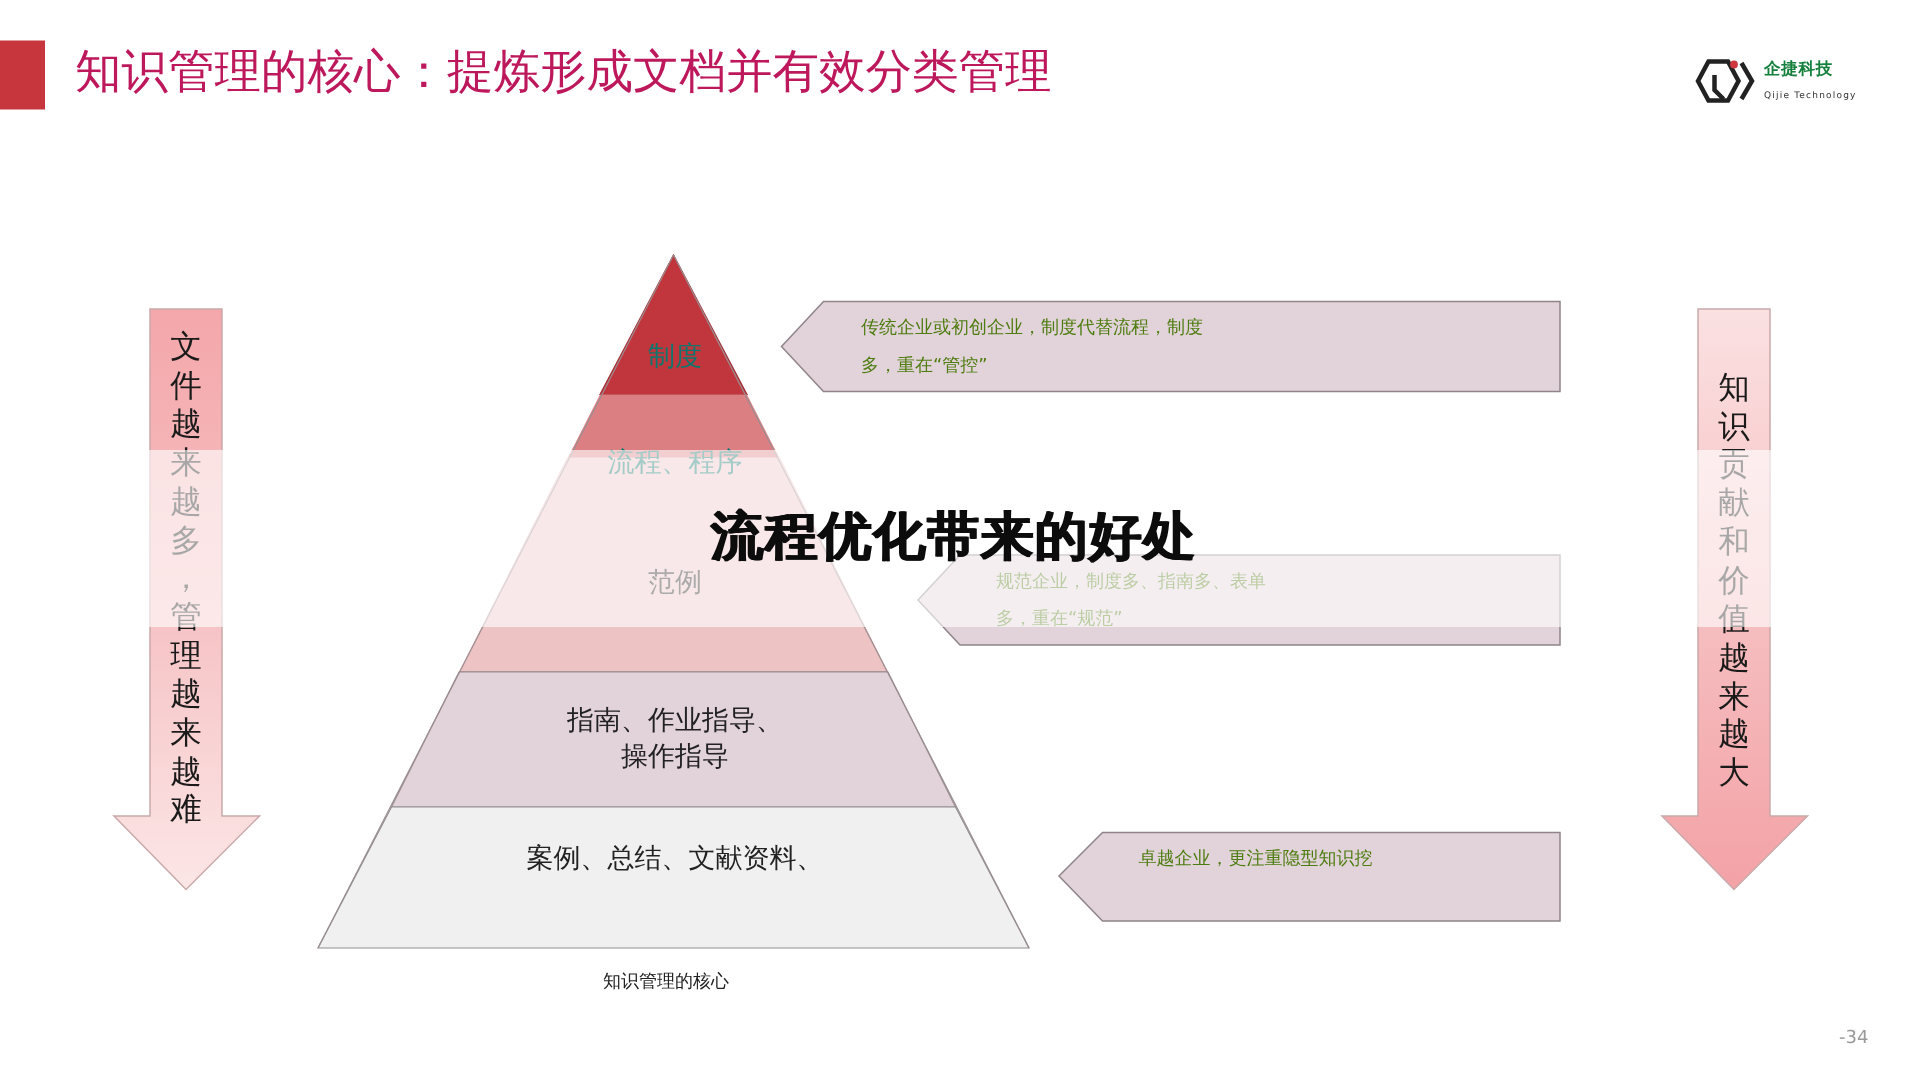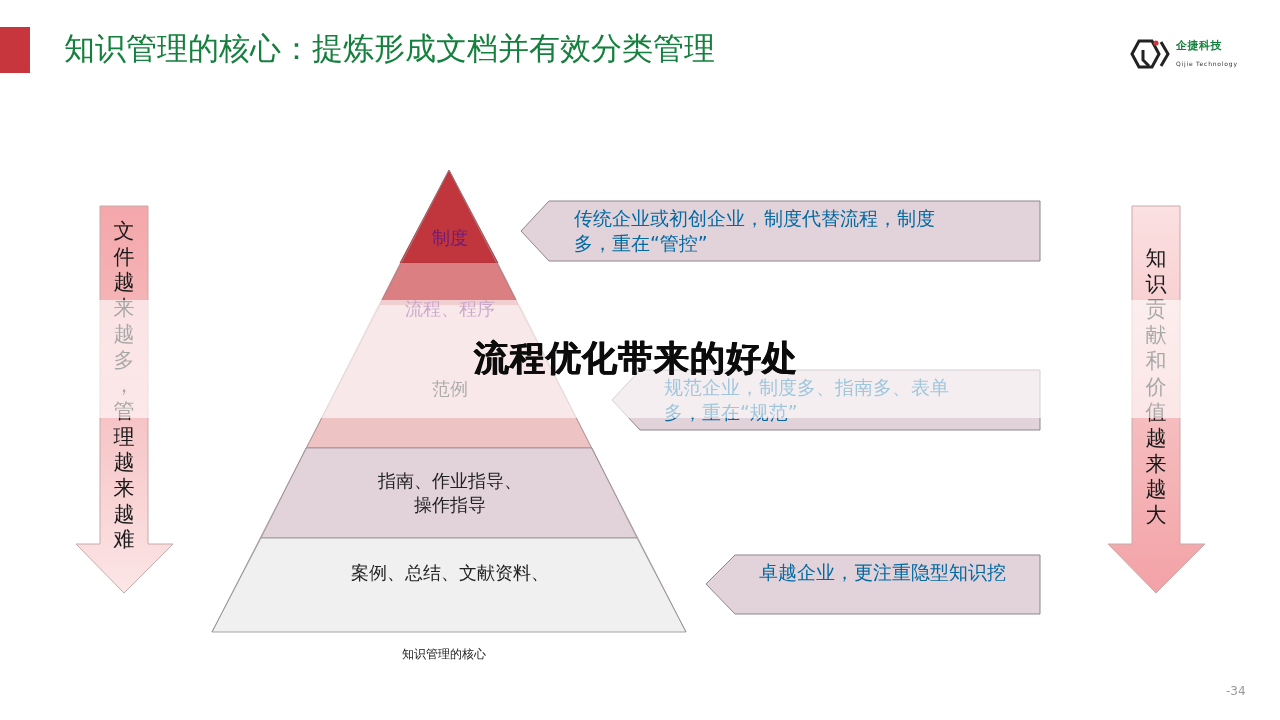--- a/index.html
+++ b/index.html
@@ -1,31 +1,31 @@
 <!DOCTYPE html>
 <html><head>
 <meta charset="utf-8">
 <style>
   * { margin: 0; padding: 0; box-sizing: border-box; }
   html, body { width: 1280px; height: 720px; background: #ffffff; overflow: hidden; }
   body { position: relative; font-family: "DejaVu Sans", "Liberation Sans", sans-serif; color: #1a1a1a; }
 
   .title-bar { position: absolute; left: 0; top: 27px; width: 30px; height: 46px; background: #c7363d; }
-  .page-title { position: absolute; left: 50px; top: 26px; font-size: 31px; line-height: 44px; color: #15803d; font-weight: normal; letter-spacing: 0px; white-space: nowrap; margin-left: 14px; }
+  .page-title { position: absolute; left: 50px; top: 26px; font-size: 31px; line-height: 44px; color: #be185d; font-weight: normal; letter-spacing: 0px; white-space: nowrap; }
 
   .logo { position: absolute; left: 1128px; top: 36px; width: 124px; height: 36px; }
   .logo svg { position: absolute; left: 0; top: 0; }
   .logo-cn { position: absolute; left: 48px; top: 2px; font-size: 11px; font-weight: bold; color: #15803d; letter-spacing: 0.5px; white-space: nowrap; }
   .logo-en { position: absolute; left: 48px; top: 24px; font-size: 6px; color: #333; letter-spacing: 0.8px; white-space: nowrap; }
 
   .diagram { position: absolute; left: 0; top: 0; width: 1280px; height: 720px; }
   .layer-label { position: absolute; text-align: center; font-size: 18px; line-height: 24px; color: #222; white-space: nowrap; }
-  .layer-label.light { color: #701a75; }
+  .layer-label.light { color: #0f766e; }
 
-  .callout-text { position: absolute; font-size: 19px; line-height: 25px; color: #0369a1; white-space: nowrap; }
+  .callout-text { position: absolute; font-size: 12px; line-height: 25px; color: #4d7c0f; white-space: nowrap; }
 
   .v-text { position: absolute; width: 30px; text-align: center; font-size: 21px; line-height: 25.7px; color: #1a1a1a; }
   .v-text span { display: block; }
 
   .caption { position: absolute; left: 402px; top: 646px; font-size: 12px; color: #222; white-space: nowrap; }
 
   .band { position: absolute; left: 0; top: 300px; width: 1280px; height: 118px; background: rgba(255,255,255,0.62); }
   .overlay-title { position: absolute; left: 474px; top: 336px; font-size: 35px; line-height: 44px; font-weight: bold; color: #0c0c0c; letter-spacing: 1px; white-space: nowrap; text-shadow: 0.6px 0 0 #0c0c0c, -0.6px 0 0 #0c0c0c; }
 
   .page-num { position: absolute; left: 1226px; top: 684px; font-size: 12px; color: #9a9a9a; }

